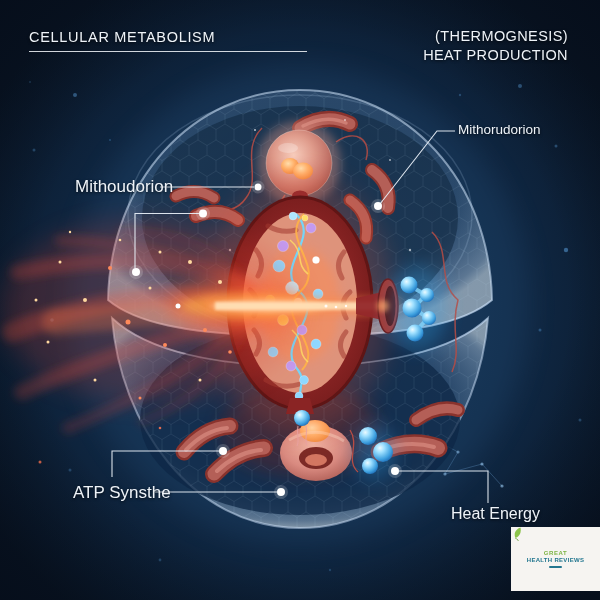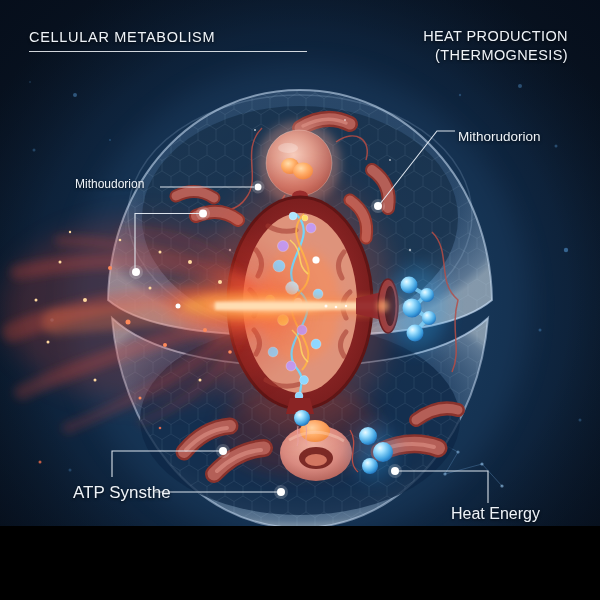--- a/index.html
+++ b/index.html
@@ -1,25 +1,25 @@
 <!DOCTYPE html>
 <html><head>
 <meta charset="utf-8">
 <style>
   html,body{margin:0;padding:0;background:#000;}
-  .canvas{position:relative;width:600px;height:526px;overflow:hidden;
+  .canvas{position:relative;width:600px;height:600px;overflow:hidden;
           font-family:"Liberation Sans", sans-serif;background:#0c1b31;}
   .canvas svg{position:absolute;left:0;top:0;}
   .txt{position:absolute;color:#eef3f8;text-shadow:0 1px 3px rgba(0,0,0,.7);white-space:nowrap;}
   .ttl-left{left:29px;top:29px;font-size:14.5px;letter-spacing:.7px;}
   .ttl-underline{position:absolute;left:29px;top:51px;width:278px;height:1px;
                  background:rgba(244,248,252,.85);}
   .ttl-right{right:32px;top:27px;font-size:14.5px;line-height:19px;letter-spacing:.4px;text-align:right;}
-  .lbl-mith-left{left:75px;top:177px;font-size:12px;}
-  .lbl-mith-right{left:458px;top:122px;font-size:13.5px;margin-top:7px;}
+  .lbl-mith-left{left:75px;top:177px;font-size:17px;}
+  .lbl-mith-right{left:458px;top:122px;font-size:13.5px;}
   .lbl-atp{left:73px;top:483px;font-size:17px;}
   .lbl-heat{left:451px;top:505px;font-size:16px;}
   .logo-box{position:absolute;left:511px;top:527px;width:89px;height:64px;background:#f6f4f1;
             display:flex;flex-direction:column;align-items:center;justify-content:center;gap:1px;}
   .logo-l1{font-size:6px;font-weight:bold;color:#7cb342;letter-spacing:.6px;line-height:6px;}
   .logo-l2{font-size:6px;font-weight:bold;color:#22768f;letter-spacing:.3px;line-height:7px;}
   .logo-bar{width:13px;height:2px;background:#22768f;border-radius:1px;margin-top:1px;}
 </style>
 </head>
 <body>
@@ -349,22 +349,22 @@
       <circle cx="395" cy="471" r="7"></circle>
     </g>
   </g>
 
   <rect width="600" height="600" fill="url(#vignG)"></rect>
 </svg>
 
 <div class="txt ttl-left">CELLULAR METABOLISM</div>
 <div class="ttl-underline"></div>
 <div class="txt ttl-right">
+  <div>(THERMOGNESIS)</div>
   <div>HEAT PRODUCTION</div>
-  <div>(THERMOGNESIS)</div>
 </div>
 
 <div class="txt lbl-mith-right">Mithorudorion</div>
 <div class="txt lbl-mith-left">Mithoudorion</div>
 <div class="txt lbl-atp">ATP Synsthe</div>
 <div class="txt lbl-heat">Heat Energy</div>
 
 <div class="logo-box">
   <svg width="12" height="14" viewBox="0 0 12 14">
     <path d="M9.5,0.5 C4,2.5 2.5,7 4.5,11 C9,9.5 10.5,4.5 9.5,0.5 Z" fill="#8bc34a"></path>

